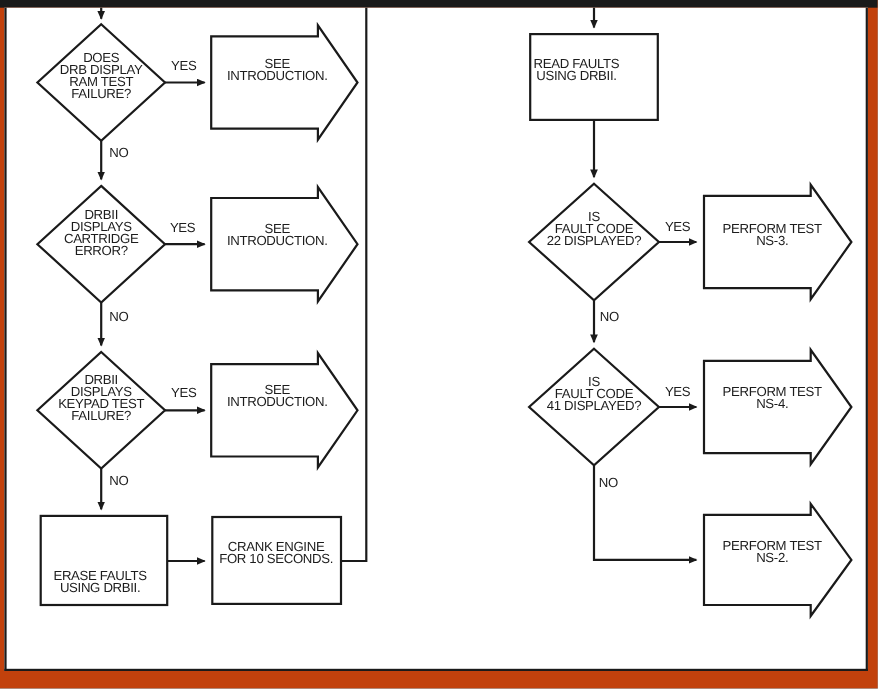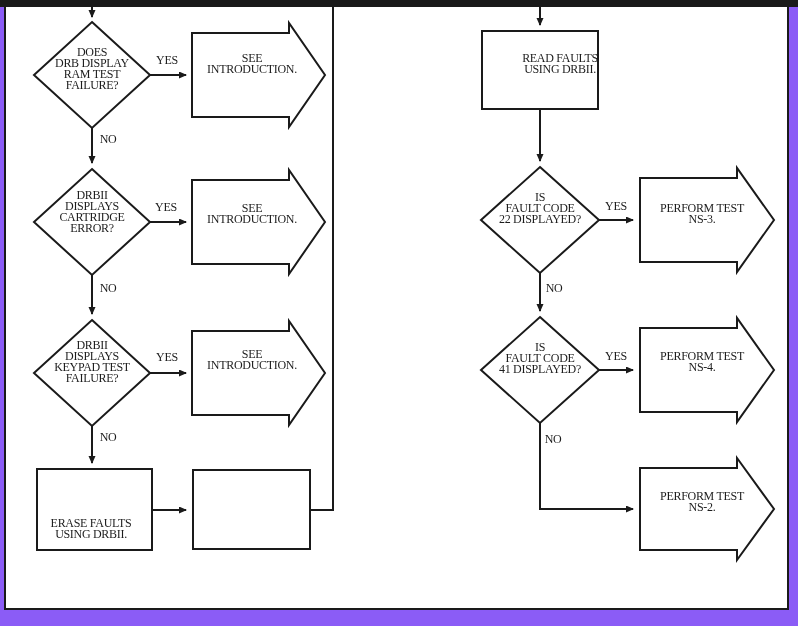--- a/index.html
+++ b/index.html
@@ -1,19 +1,19 @@
 <!DOCTYPE html>
 <html><head>
 <meta charset="utf-8">
 <style>
   html,body{margin:0;padding:0;background:#9a9a9a;}
   .stage{
     position:relative;width:798px;height:626px;overflow:hidden;
-    background:#8b5cf6;
-    font-family:Liberation Serif, serif;
+    background:#c2410c;
+    font-family:Liberation Sans, sans-serif;
   }
   .topbar{
     position:absolute;left:0;top:0;width:798px;height:7px;background:#1a1a1a;
   }
   .paper{
     position:absolute;left:4px;top:7px;width:781px;height:601px;
     background:#ffffff;border:2px solid #1a1a1a;border-top:none;
   }
   .art{position:absolute;left:0;top:0;}
   .lbl{
@@ -94,21 +94,23 @@
   <div class="lbl" style="left:252px;top:214px">SEE
 INTRODUCTION.</div>
   <div class="lbl" style="left:92px;top:362px">DRBII
 DISPLAYS
 KEYPAD TEST
 FAILURE?</div>
   <div class="lbl" style="left:252px;top:360px">SEE
 INTRODUCTION.</div>
   <div class="lbl" style="left:91px;top:529px">ERASE FAULTS
 USING DRBII.</div>
-  <div class="lbl" style="left:560px;top:64px">READ FAULTS
+  <div class="lbl" style="left:251px;top:503px">CRANK ENGINE
+FOR 10 SECONDS.</div>
+  <div class="lbl" style="left:524px;top:64px">READ FAULTS
 USING DRBII.</div>
   <div class="lbl" style="left:540px;top:208px">IS
 FAULT CODE
 22 DISPLAYED?</div>
   <div class="lbl" style="left:702px;top:214px">PERFORM TEST
 NS-3.</div>
   <div class="lbl" style="left:540px;top:358px">IS
 FAULT CODE
 41 DISPLAYED?</div>
   <div class="lbl" style="left:702px;top:362px">PERFORM TEST

